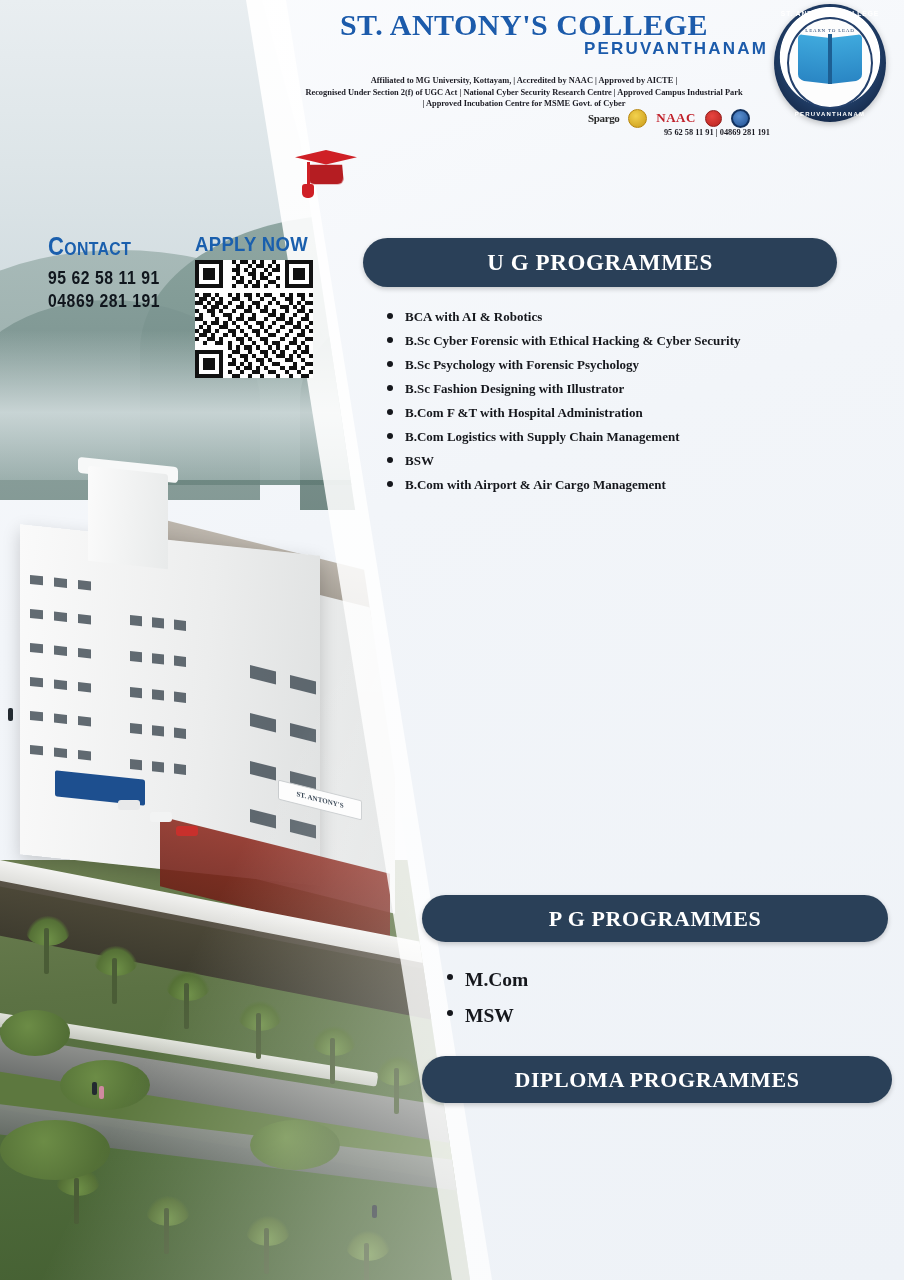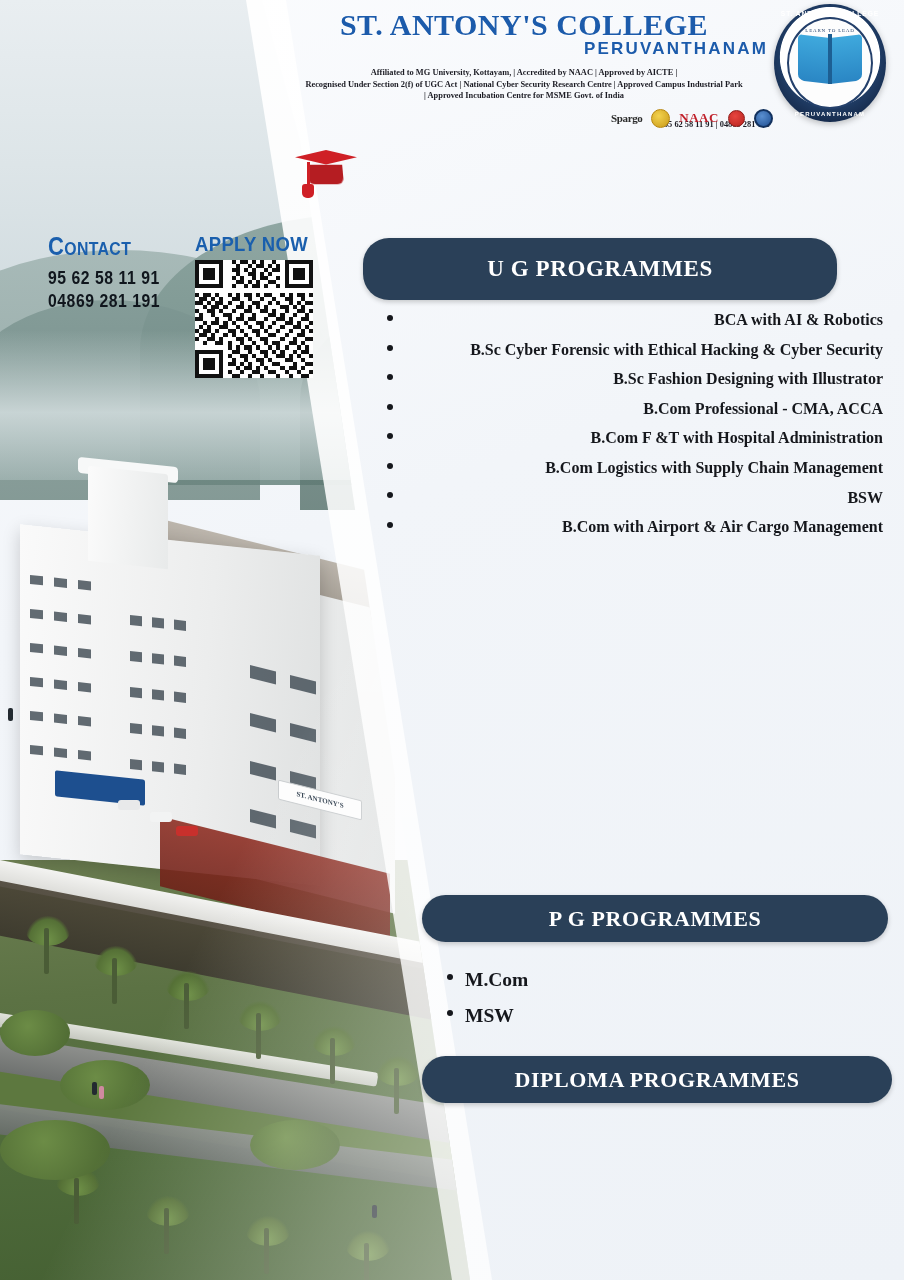--- a/index.html
+++ b/index.html
@@ -124,21 +124,21 @@
     text-shadow:0 1px 0 rgba(255,255,255,.8);
   }
   .college-sub{
     font-family:"Liberation Sans", sans-serif;
     font-weight:bold; font-size:17px; letter-spacing:2.2px;
     color:#1c5bab; margin-top:-2px; text-align:right; padding-right:6px;
   }
   .accred{
     font-family:"Liberation Serif", serif;
     font-weight:bold; font-size:8.4px; line-height:1.42; color:#1c1c24;
-    margin-top:8px; text-align:center;
+    margin-top:16px; text-align:center;
   }
   .phones{
     font-family:"Liberation Serif", serif; font-weight:bold;
     font-size:8.4px; color:#1c1c24; text-align:right; padding-right:4px; margin-top:18px;
   }
 
   .emblem{ position:absolute; right:18px; top:4px; width:112px; height:118px; }
   .emblem .ring{
     position:absolute; inset:0; border-radius:50%;
     background:radial-gradient(circle at 50% 45%, #ffffff 58%, #1f3b63 59%, #15294a 78%, #0e1f3a 100%);
@@ -158,21 +158,21 @@
   .emblem .spine{ position:absolute; left:30px; top:-2px; width:4px; height:50px; background:#1d5f93; }
   .emblem .arc-top, .emblem .arc-bot{
     position:absolute; left:0; width:112px; text-align:center;
     font-family:"Liberation Sans", sans-serif; font-weight:bold; color:#ffffff;
   }
   .emblem .arc-top{ top:6px; font-size:6.6px; letter-spacing:1px; }
   .emblem .arc-bot{ bottom:5px; font-size:6px; letter-spacing:1.2px; }
   .emblem .motto{ position:absolute; left:0; top:24px; width:112px; text-align:center;
     font-family:"Liberation Serif",serif; font-size:5px; color:#24406b; letter-spacing:.8px; }
 
-  .badges{ position:absolute; left:594px; top:103px; width:196px; height:30px;
+  .badges{ position:absolute; left:571px; top:103px; width:196px; height:30px;
            display:flex; align-items:center; justify-content:center; gap:9px; }
   .badge{ display:flex; align-items:center; justify-content:center; }
   .badge-spargo{ font-family:"Liberation Serif",serif; font-size:11px; font-weight:bold;
                  color:#2b2b2b; letter-spacing:-.4px; }
   .badge-seal{ width:19px; height:19px; border-radius:50%;
                background:radial-gradient(circle at 40% 35%,#f3d24e,#c99a18);
                border:1.4px solid #b8860b; }
   .badge-naac{ font-family:"Liberation Serif",serif; font-size:13px; font-weight:bold;
                color:#c0202a; letter-spacing:.5px; }
   .badge-red{ width:17px; height:17px; border-radius:50%;
@@ -222,35 +222,35 @@
   .qr{ width:118px; height:118px; margin-top:4px; }
 
   
   .pill{
     background:#2a4058; color:#ffffff; border-radius:26px;
     font-family:"Liberation Serif", serif; font-weight:bold;
     text-align:center; letter-spacing:.6px;
     box-shadow:0 2px 5px rgba(0,0,0,.20);
     display:flex; align-items:center; justify-content:center;
   }
-  .pill-ug{ position:absolute; left:363px; top:238px; width:474px; height:62px; font-size:23px; }
+  .pill-ug{ position:absolute; left:363px; top:238px; width:474px; height:49px; font-size:23px; }
   .pill-pg{ position:absolute; left:422px; top:895px; width:466px; height:47px; font-size:22px; }
   .pill-dp{ position:absolute; left:422px; top:1056px; width:470px; height:47px; font-size:22px; }
 
   ul.prog{ list-style:none; }
   ul.prog li{
     position:relative; padding-left:22px;
     font-family:"Liberation Serif", serif; font-weight:bold;
     color:#15171c;
   }
   ul.prog li::before{
     content:""; position:absolute; left:4px; top:.62em;
     width:6px; height:6px; border-radius:50%; background:#15171c;
   }
-  .list-ug{ position:absolute; left:383px; top:305px; width:500px; font-size:16px; line-height:1.85;text-align:right; }
+  .list-ug{ position:absolute; left:383px; top:305px; width:500px; font-size:13px; line-height:1.85; }
   .list-pg{ position:absolute; left:443px; top:962px; width:420px; font-size:19.5px; line-height:1.85; }
   .list-dp{ position:absolute; left:465px; top:1122px; width:420px; font-size:19.5px; line-height:1.85; }
 
   .content{ position:absolute; inset:0; }
 </style>
 </head>
 <body>
 
 <div id="poster">
 
@@ -395,21 +395,21 @@
   <div class="edge-glow"></div>
 
   <div class="content">
 
     <div class="header">
       <div class="hdr-text">
         <div class="college-name">ST. ANTONY'S COLLEGE</div>
         <div class="college-sub">PERUVANTHANAM</div>
         <div class="accred">Affiliated to MG University, Kottayam, | Accredited by NAAC | Approved by AICTE |</div>
         <div class="accred" style="margin-top:0">Recognised Under Section 2(f) of UGC Act | National Cyber Security Research Centre | Approved Campus Industrial Park</div>
-        <div class="accred" style="margin-top:0">| Approved Incubation Centre for MSME Govt. of India</div>
+        <div class="accred" style="margin-top:0">| Approved Incubation Centre for MSME Govt. of Cyber</div>
         <div class="phones">95 62 58 11 91 | 04869 281 191</div>
       </div>
 
       <div class="emblem">
         <div class="ring"></div>
         <div class="inner"></div>
         <div class="arc-top">ST. ANTONY'S COLLEGE</div>
         <div class="motto">LEARN TO LEAD</div>
         <div class="book">
           <span class="pg l"></span>
@@ -673,22 +673,22 @@
             </g>
           </svg>
         </div>
       </div>
     </div>
 
     <div class="pill pill-ug">U G PROGRAMMES</div>
     <ul class="prog list-ug">
       <li>BCA with AI &amp; Robotics</li>
       <li>B.Sc Cyber Forensic with Ethical Hacking &amp; Cyber Security</li>
+      <li>B.Sc Psychology with Forensic Psychology</li>
       <li>B.Sc Fashion Designing with Illustrator</li>
-      <li>B.Com Professional - CMA, ACCA</li>
       <li>B.Com F &amp;T with Hospital Administration</li>
       <li>B.Com Logistics with Supply Chain Management</li>
       <li>BSW</li>
       <li>B.Com with Airport &amp; Air Cargo Management</li>
     </ul>
 
     <div class="pill pill-pg">P G PROGRAMMES</div>
     <ul class="prog list-pg">
       <li>M.Com</li>
       <li>MSW</li>

